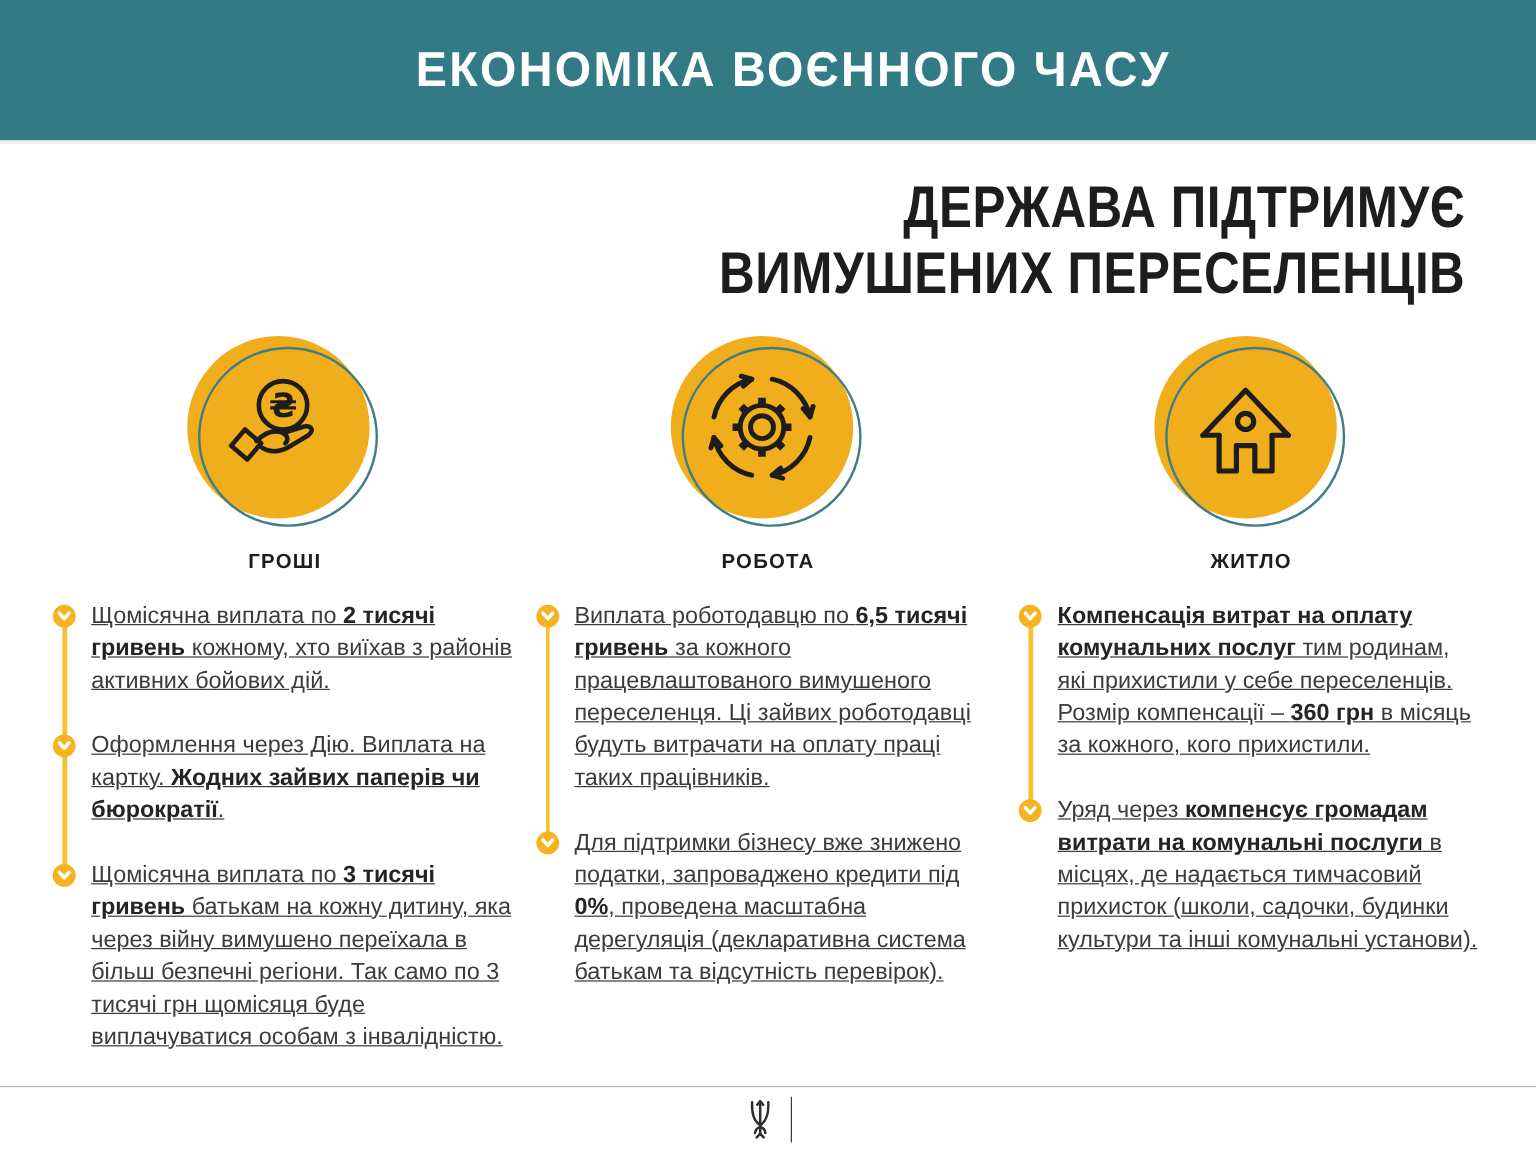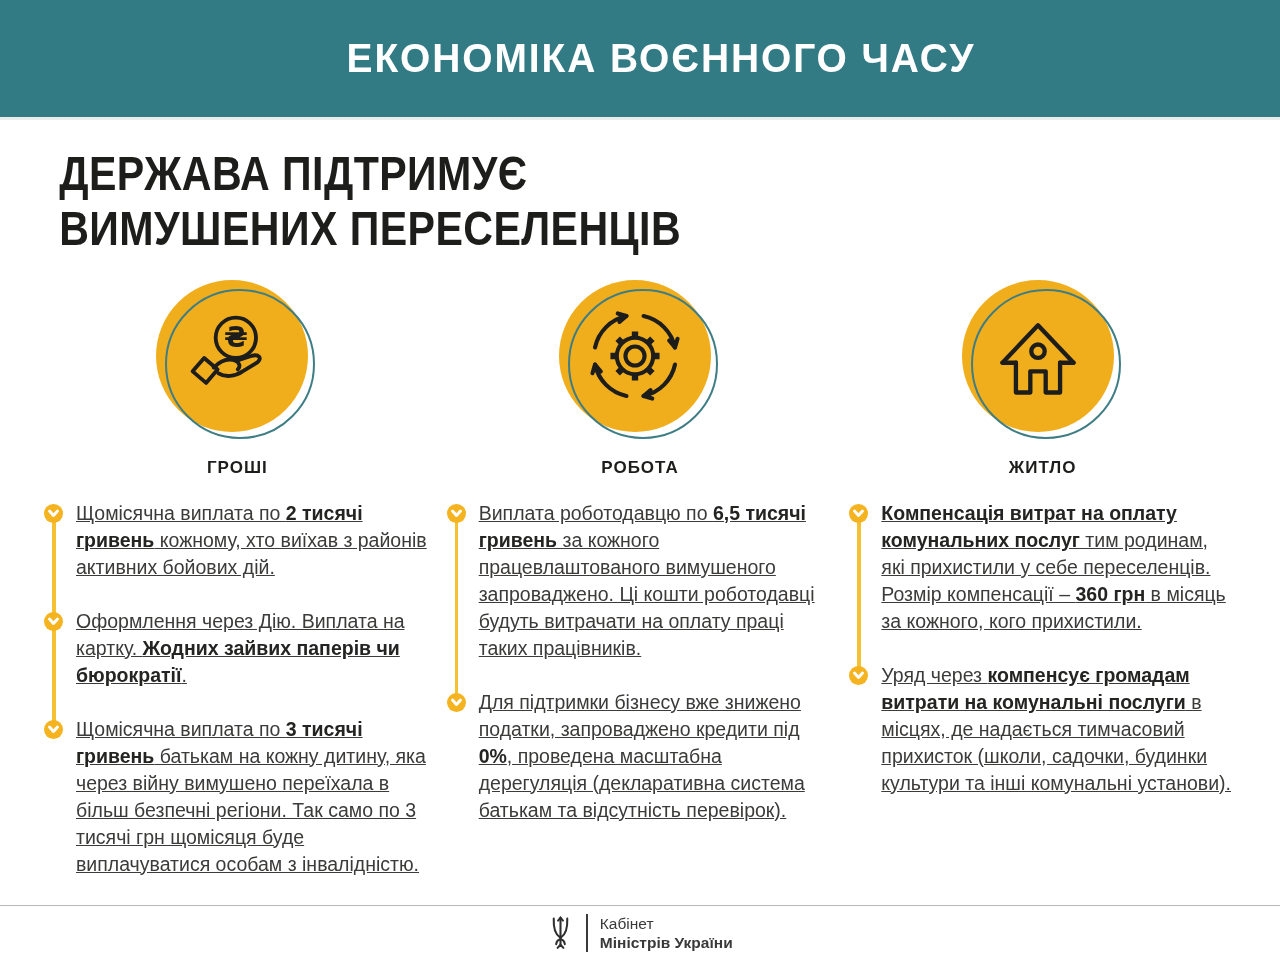--- a/index.html
+++ b/index.html
@@ -8,21 +8,21 @@
     font-family:"Liberation Sans","DejaVu Sans",sans-serif;color:var(--body_text,#3c3b3a);
   }
   
   .hdr{height:117px;background:var(--teal,#327a84);display:flex;align-items:center;justify-content:center;padding-left:42px;}
   .hdr-title{
     display:inline-block;color:#fff;font-weight:700;font-size:41px;letter-spacing:2px;
     transform:scaleX(0.95);transform-origin:center center;white-space:nowrap;
   }
   .hdr-rule{height:3px;background:#e9eeed;}
   
-  .title-block{margin-top:26px;text-align:left;}
+  .title-block{margin-top:26px;text-align:right;}
   .title-scale{
     display:inline-block;transform:scaleX(0.84);transform-origin:center top;
     font-weight:700;font-size:49px;line-height:1.12;color:var(--ink,#1d1d1b);
     letter-spacing:0.5px;white-space:nowrap;
   }
   
   .cols{display:flex;gap:16px;padding:0 44px;margin-top:24px;}
   .col{flex:1 1 0;min-width:0;}
   .icon-wrap{position:relative;width:166px;height:164px;margin:0 auto;}
   .disc{
@@ -146,21 +146,21 @@
       </div>
       <div class="col-label">РОБОТА</div>
       <div class="bullets">
         <div class="connector" style="top: 13.5px; height: 189px;"></div>
         <div class="bullet">
           <span class="marker">
             <svg viewBox="0 0 19 19">
                 <path d="M5.5,7 L9.5,11.5 L13.5,7" stroke="#fff" stroke-width="3" fill="none" stroke-linecap="round" stroke-linejoin="round"></path>
               </svg>
           </span>
-          <p class="btext"><span>Виплата роботодавцю по </span><span class="b">6,5 тисячі гривень</span><span> за кожного працевлаштованого вимушеного запроваджено. Ці кошти роботодавці будуть витрачати на оплату праці таких працівників.</span></p>
+          <p class="btext"><span>Виплата роботодавцю по </span><span class="b">6,5 тисячі гривень</span><span> за кожного працевлаштованого вимушеного переселенця. Ці зайвих роботодавці будуть витрачати на оплату праці таких працівників.</span></p>
         </div>
         <div class="bullet">
           <span class="marker">
             <svg viewBox="0 0 19 19">
                 <path d="M5.5,7 L9.5,11.5 L13.5,7" stroke="#fff" stroke-width="3" fill="none" stroke-linecap="round" stroke-linejoin="round"></path>
               </svg>
           </span>
           <p class="btext"><span>Для підтримки бізнесу вже знижено податки, запроваджено кредити під </span><span class="b">0%</span><span>, проведена масштабна дерегуляція (декларативна система батькам та відсутність перевірок).</span></p>
         </div>
       </div>
@@ -209,19 +209,15 @@
         <path d="M15,3 L12.3,6.2 M15,3 L17.7,6.2"></path>
         <path d="M7.5,4 C7,15 9,21 14.2,24.6"></path>
         <path d="M22.5,4 C23,15 21,21 15.8,24.6"></path>
         <path d="M15,27 C12,27.5 10.6,29.6 10.2,32.4"></path>
         <path d="M15,27 C18,27.5 19.4,29.6 19.8,32.4"></path>
         <path d="M15,27 V33.5"></path>
         <path d="M11.8,36.5 L15,33 L18.2,36.5"></path>
       </svg>
     </span>
     <span class="fdiv"></span>
-    <div class="forg">
-      <div class="l1">Кабінет</div>
-      <div class="l2">Міністрів України</div>
-    </div>
   </footer>
 
 </div>
 
 </body></html>

